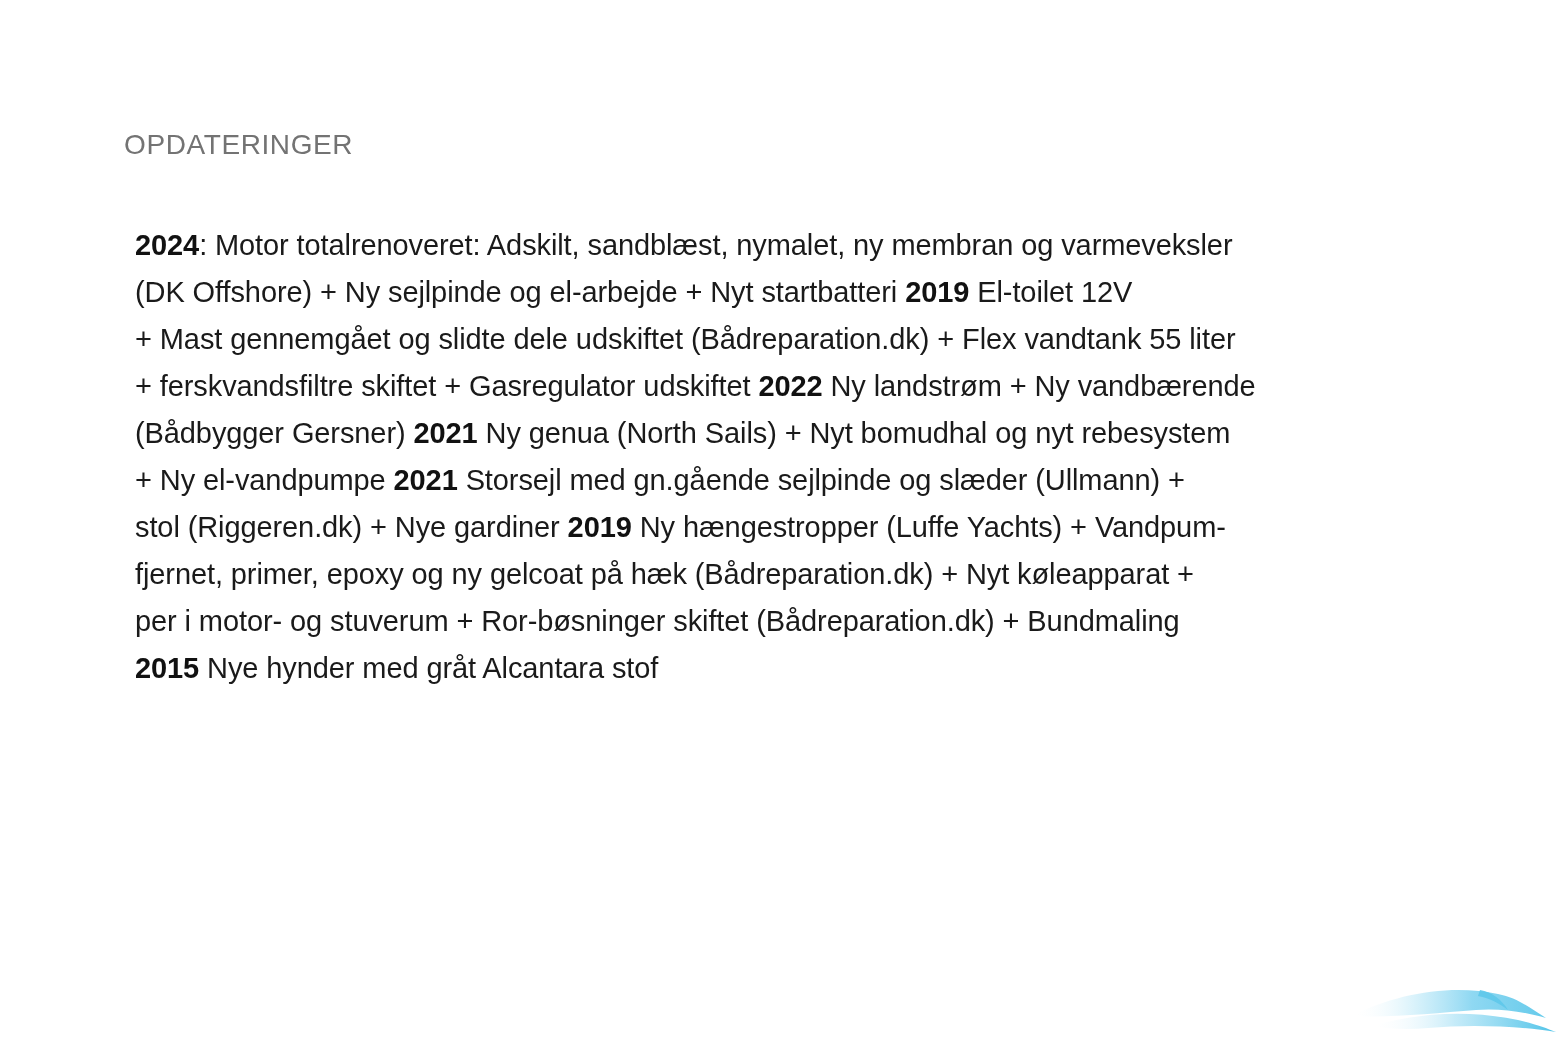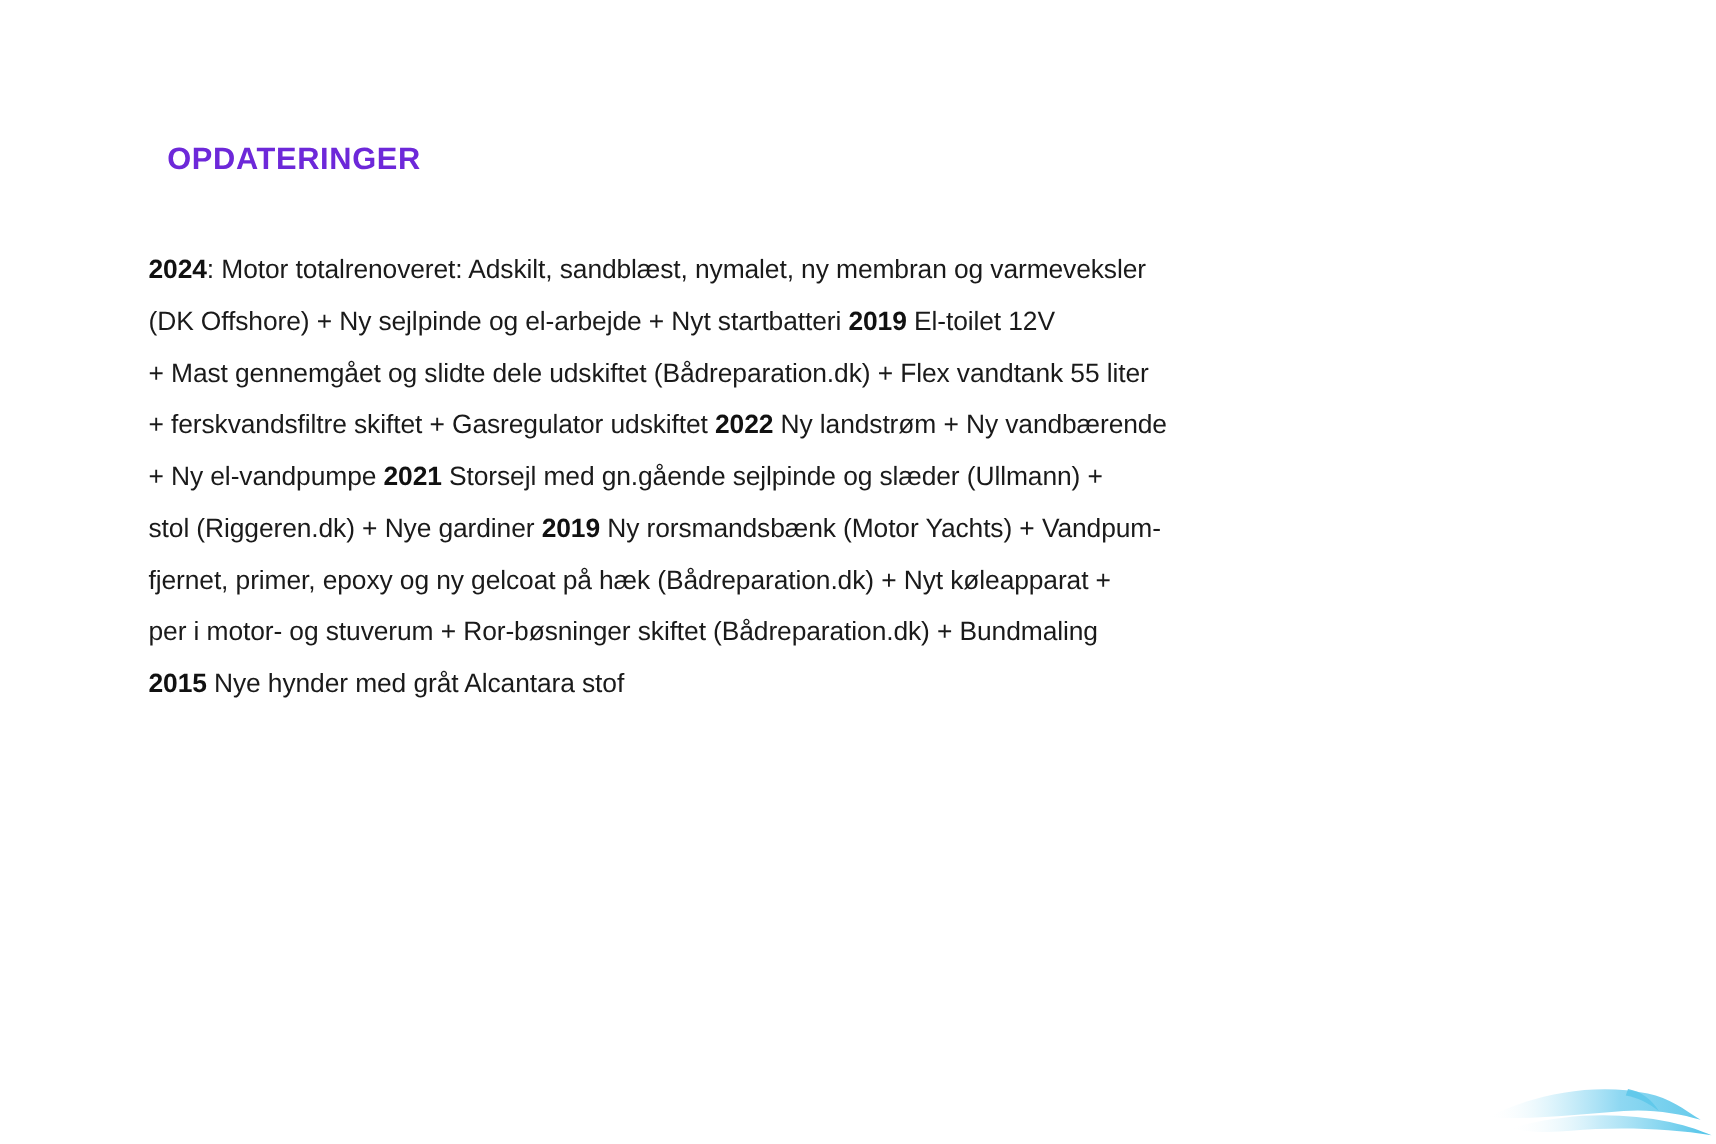--- a/index.html
+++ b/index.html
@@ -18,36 +18,36 @@
 
   .page {
     position: relative;
     width: 1560px;
     height: 1040px;
     box-sizing: border-box;
   }
 
   .doc-heading {
     position: absolute;
-    left: 152px;
+    left: 124px;
     top: 128px;
     font-size: 28px;
-    font-weight: 700;
+    font-weight: 400;
     letter-spacing: 0.6px;
-    color: #6d28d9;
+    color: #737373;
     line-height: 1.2;
     white-space: nowrap;
   }
 
   .body-block {
     position: absolute;
     left: 135px;
     top: 222px;
     width: 1320px;
-    font-size: 24px;
+    font-size: 29px;
     line-height: 47px;
     color: #1a1a1a;
     font-weight: 400;
     letter-spacing: -0.1px;
   }
 
   .text-line {
     white-space: nowrap;
     height: 47px;
     display: block;
@@ -79,22 +79,23 @@
 
 <div class="page">
 
   <div class="doc-heading">OPDATERINGER</div>
 
   <div class="body-block">
     <span class="text-line"><span class="yr">2024</span><span>: Motor totalrenoveret: Adskilt, sandblæst, nymalet, ny membran og varmeveksler</span></span>
     <span class="text-line"><span>(DK Offshore) + Ny sejlpinde og el-arbejde + Nyt startbatteri </span><span class="yr">2019</span><span> El-toilet 12V</span></span>
     <span class="text-line"><span>+ Mast gennemgået og slidte dele udskiftet (Bådreparation.dk) + Flex vandtank 55 liter</span></span>
     <span class="text-line"><span>+ ferskvandsfiltre skiftet + Gasregulator udskiftet </span><span class="yr">2022</span><span> Ny landstrøm + Ny vandbærende</span></span>
+    <span class="text-line"><span>(Bådbygger Gersner) </span><span class="yr">2021</span><span> Ny genua (North Sails) + Nyt bomudhal og nyt rebesystem</span></span>
     <span class="text-line"><span>+ Ny el-vandpumpe </span><span class="yr">2021</span><span> Storsejl med gn.gående sejlpinde og slæder (Ullmann) +</span></span>
-    <span class="text-line"><span>stol (Riggeren.dk) + Nye gardiner </span><span class="yr">2019</span><span> Ny rorsmandsbænk (Motor Yachts) + Vandpum-</span></span>
+    <span class="text-line"><span>stol (Riggeren.dk) + Nye gardiner </span><span class="yr">2019</span><span> Ny hængestropper (Luffe Yachts) + Vandpum-</span></span>
     <span class="text-line"><span>fjernet, primer, epoxy og ny gelcoat på hæk (Bådreparation.dk) + Nyt køleapparat +</span></span>
     <span class="text-line"><span>per i motor- og stuverum + Ror-bøsninger skiftet (Bådreparation.dk) + Bundmaling</span></span>
     <span class="text-line"><span class="yr">2015</span><span> Nye hynder med gråt Alcantara stof</span></span>
   </div>
 
   <div class="watermark">
     <svg viewBox="0 0 210 78" xmlns="http://www.w3.org/2000/svg" aria-hidden="true">
       <defs>
         <linearGradient id="wmGradA" x1="0" y1="0" x2="1" y2="0">
           <stop offset="0%" stop-color="#ffffff" stop-opacity="0"></stop>

